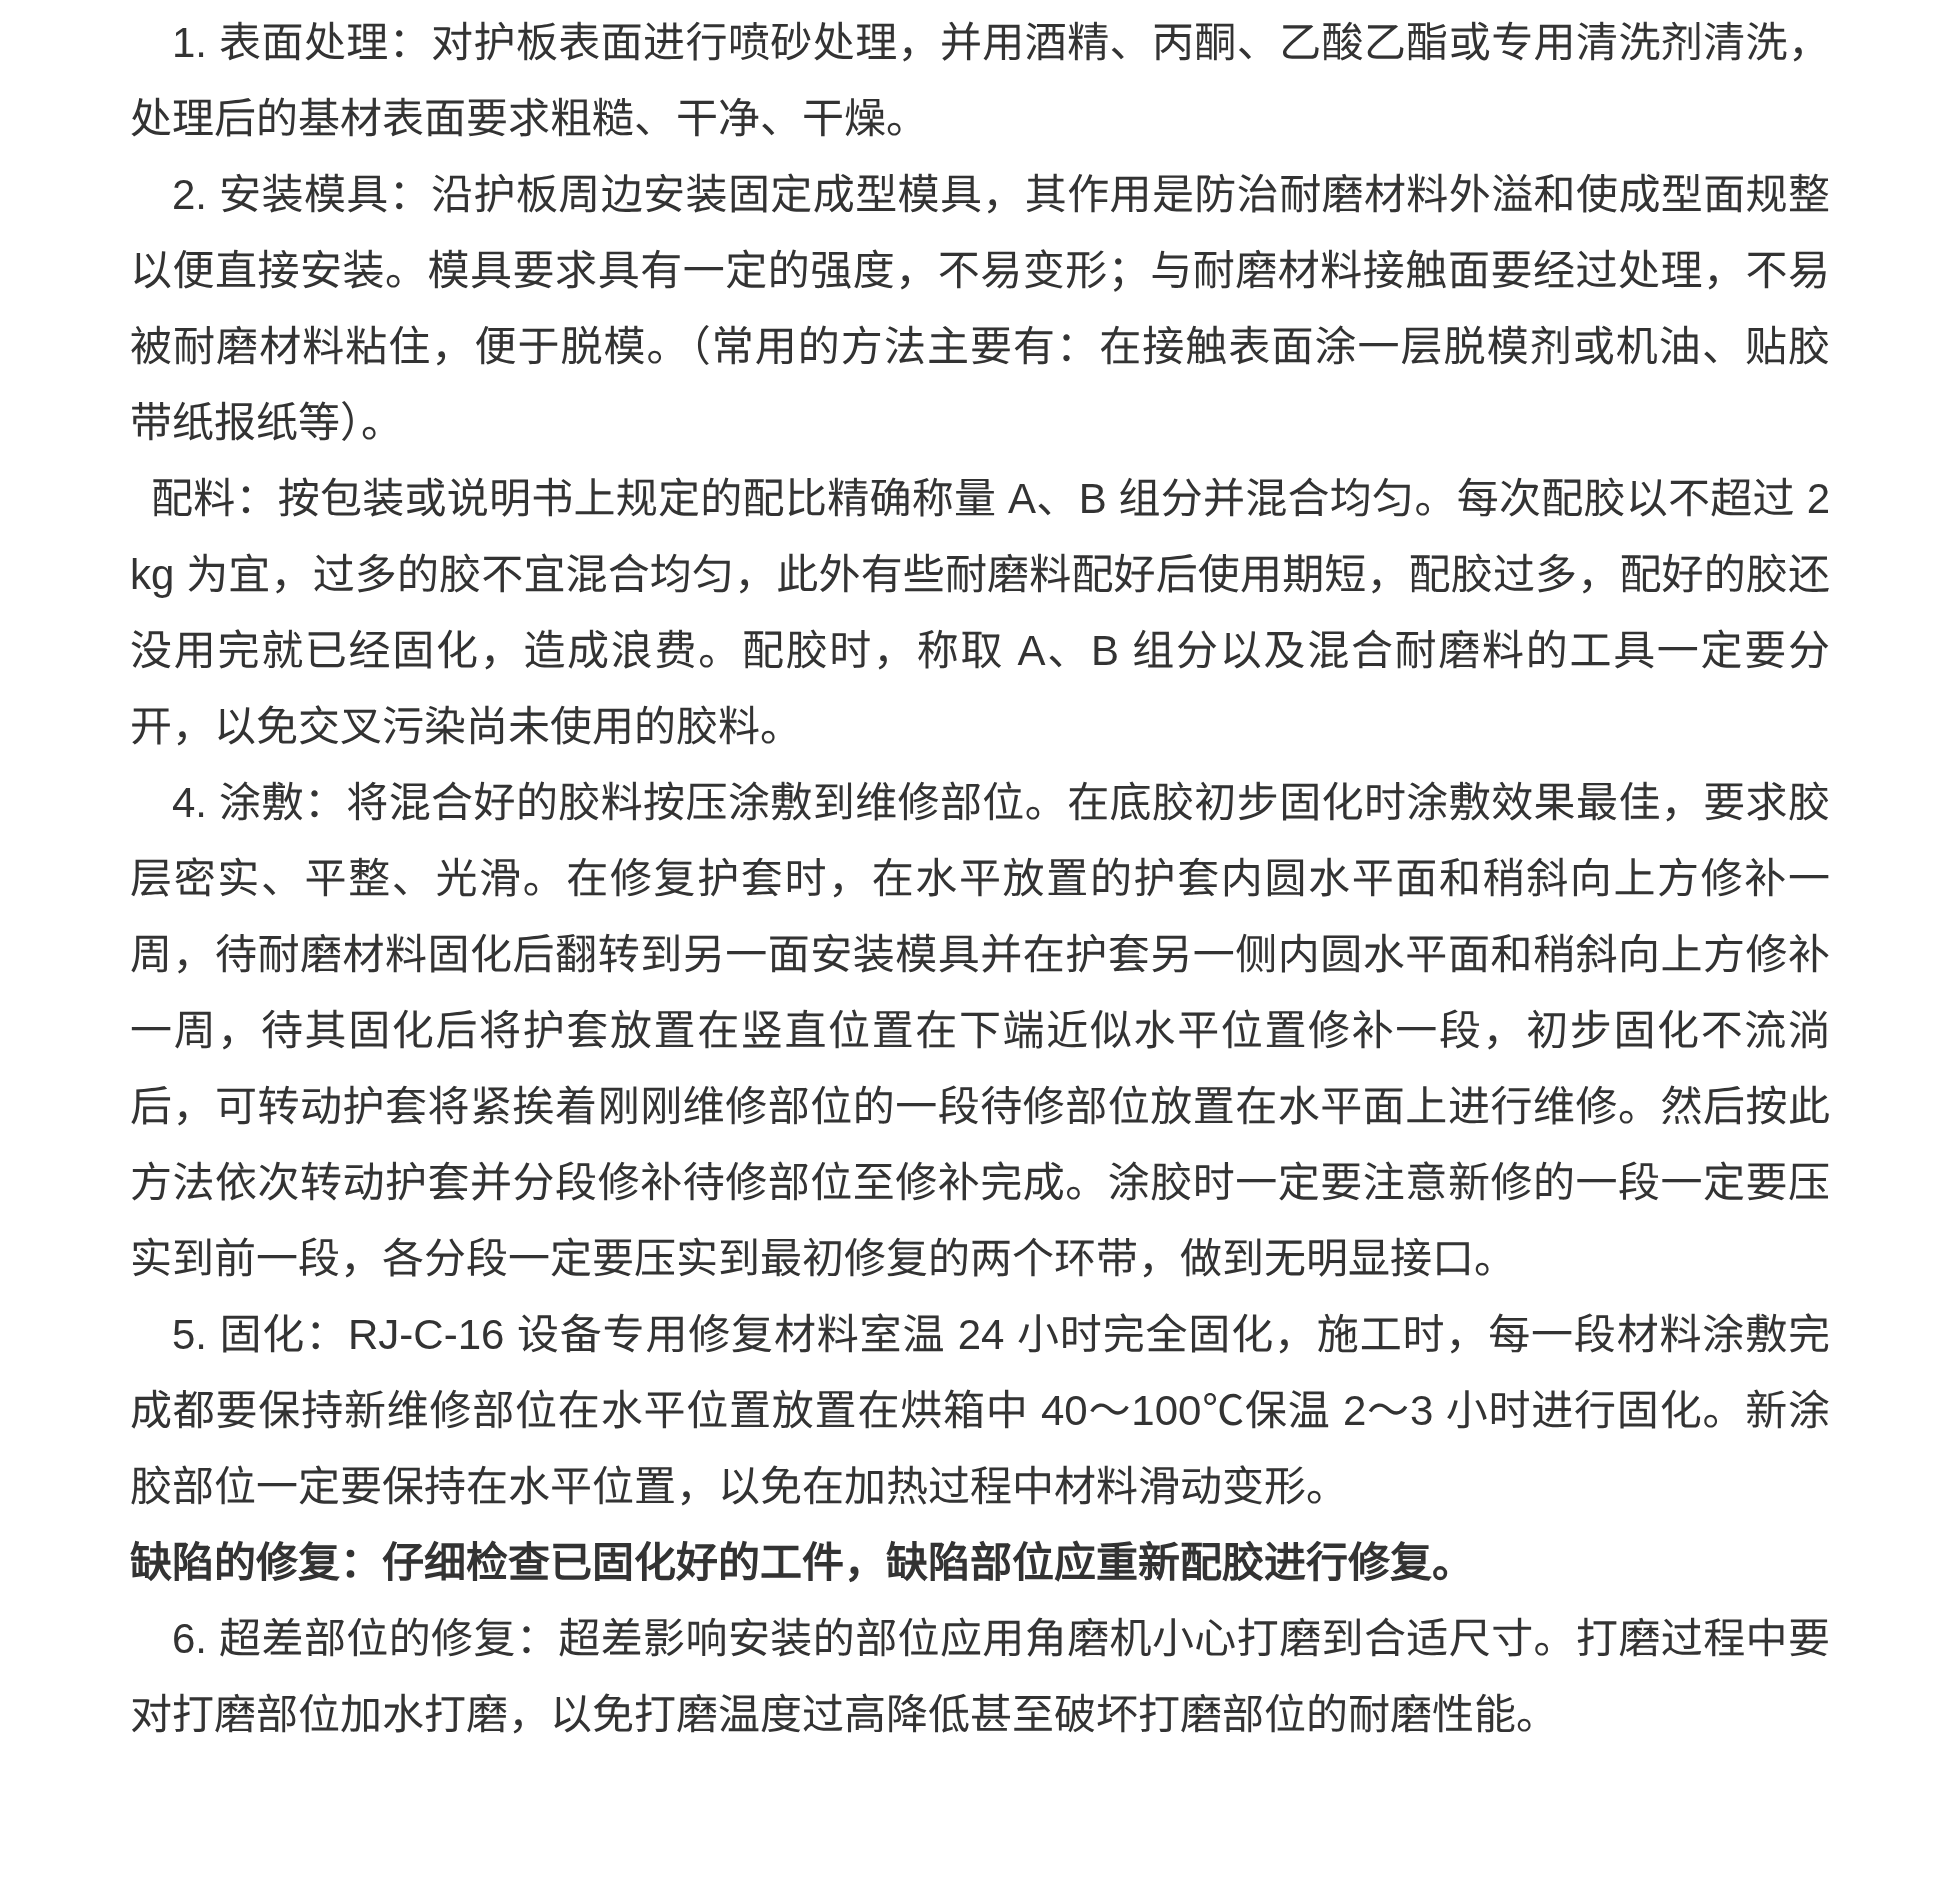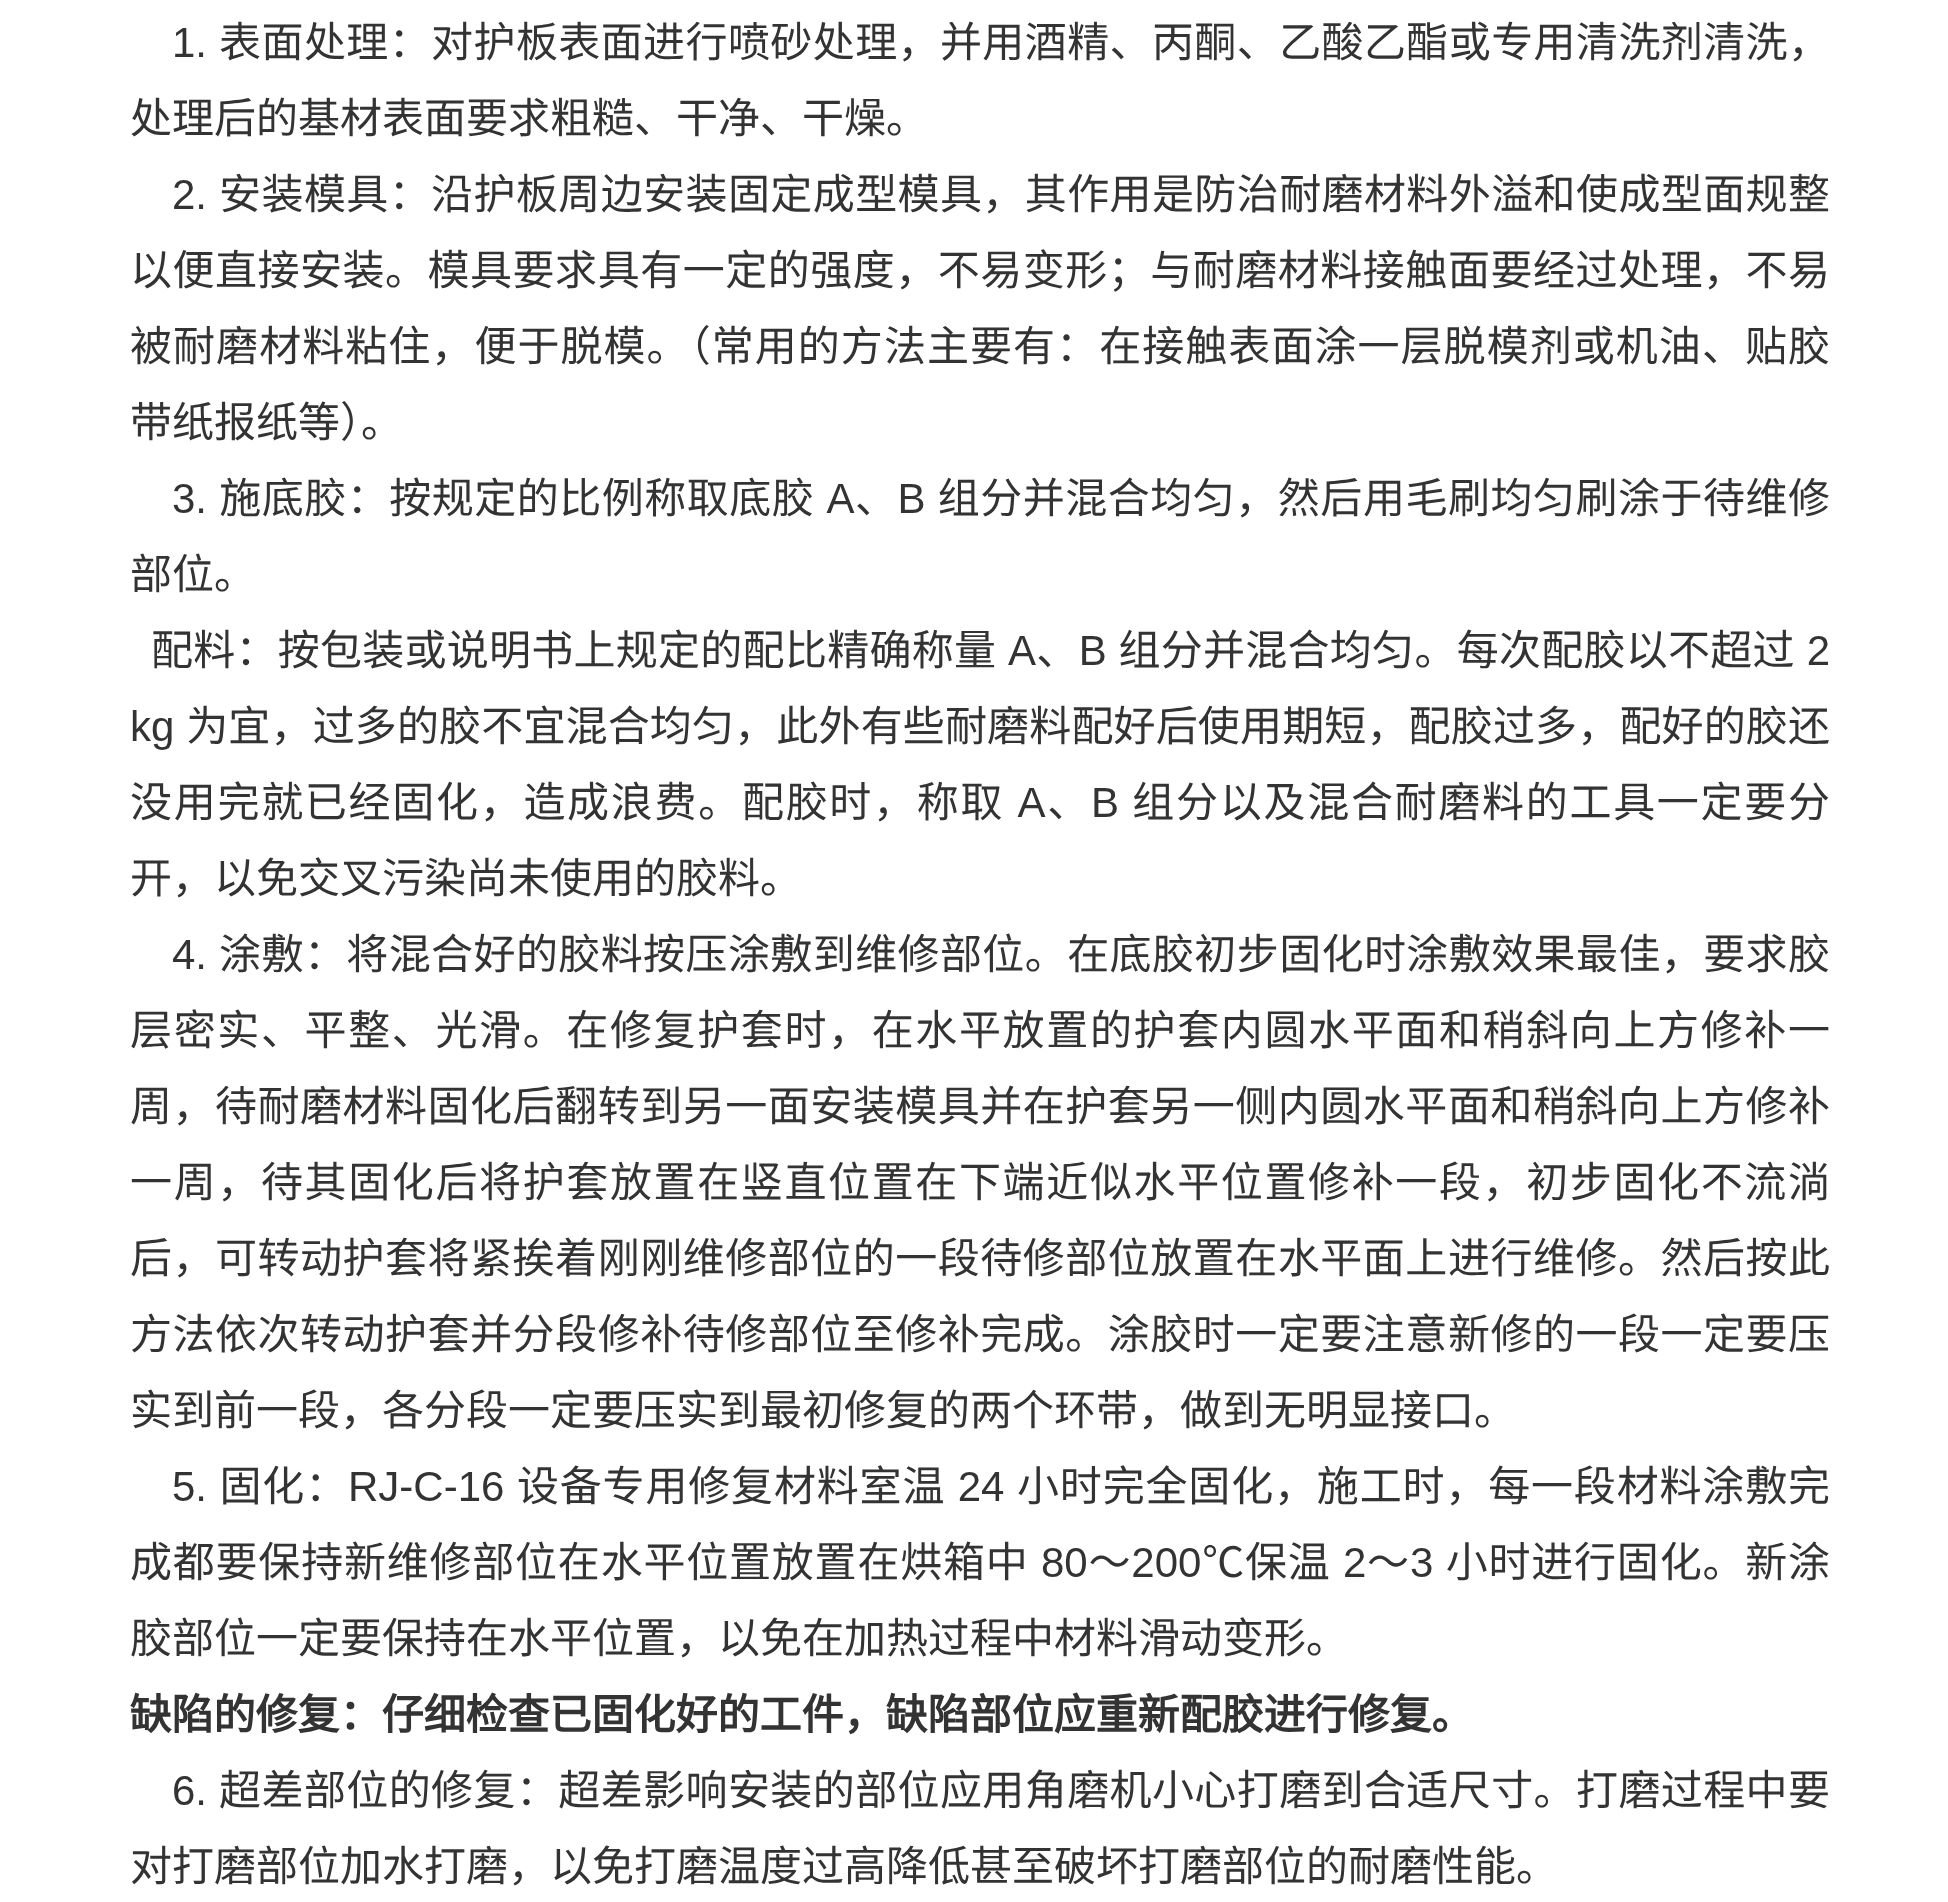--- a/index.html
+++ b/index.html
@@ -31,21 +31,20 @@
   .indent-num  { text-indent: 42px; }   
   .indent-half { text-indent: 21px; }   
   .indent-none { text-indent: 0; font-weight: bold; }      
 </style>
 </head>
 <body>
 
 <div class="page">
   <p class="para indent-num">1. 表面处理：对护板表面进行喷砂处理，并用酒精、丙酮、乙酸乙酯或专用清洗剂清洗，处理后的基材表面要求粗糙、干净、干燥。</p>
   <p class="para indent-num">2. 安装模具：沿护板周边安装固定成型模具，其作用是防治耐磨材料外溢和使成型面规整以便直接安装。模具要求具有一定的强度，不易变形；与耐磨材料接触面要经过处理，不易被耐磨材料粘住，便于脱模。（常用的方法主要有：在接触表面涂一层脱模剂或机油、贴胶带纸报纸等）。</p>
-  <p class="para indent-num">3. 施底胶：按规定的比例称取底胶 A、B 组分并混合均匀，然后用毛刷均匀刷涂于待维修部位。</p>
   <p class="para indent-half">配料：按包装或说明书上规定的配比精确称量 A、B 组分并混合均匀。每次配胶以不超过 2kg 为宜，过多的胶不宜混合均匀，此外有些耐磨料配好后使用期短，配胶过多，配好的胶还没用完就已经固化，造成浪费。配胶时，称取 A、B 组分以及混合耐磨料的工具一定要分开，以免交叉污染尚未使用的胶料。</p>
   <p class="para indent-num">4. 涂敷：将混合好的胶料按压涂敷到维修部位。在底胶初步固化时涂敷效果最佳，要求胶层密实、平整、光滑。在修复护套时，在水平放置的护套内圆水平面和稍斜向上方修补一周，待耐磨材料固化后翻转到另一面安装模具并在护套另一侧内圆水平面和稍斜向上方修补一周，待其固化后将护套放置在竖直位置在下端近似水平位置修补一段，初步固化不流淌后，可转动护套将紧挨着刚刚维修部位的一段待修部位放置在水平面上进行维修。然后按此方法依次转动护套并分段修补待修部位至修补完成。涂胶时一定要注意新修的一段一定要压实到前一段，各分段一定要压实到最初修复的两个环带，做到无明显接口。</p>
-  <p class="para indent-num">5. 固化：RJ-C-16 设备专用修复材料室温 24 小时完全固化，施工时，每一段材料涂敷完成都要保持新维修部位在水平位置放置在烘箱中 80～200℃保温 2～3 小时进行固化。新涂胶部位一定要保持在水平位置，以免在加热过程中材料滑动变形。</p>
+  <p class="para indent-num">5. 固化：RJ-C-16 设备专用修复材料室温 24 小时完全固化，施工时，每一段材料涂敷完成都要保持新维修部位在水平位置放置在烘箱中 40～100℃保温 2～3 小时进行固化。新涂胶部位一定要保持在水平位置，以免在加热过程中材料滑动变形。</p>
   <p class="para indent-none">缺陷的修复：仔细检查已固化好的工件，缺陷部位应重新配胶进行修复。</p>
   <p class="para indent-num">6. 超差部位的修复：超差影响安装的部位应用角磨机小心打磨到合适尺寸。打磨过程中要对打磨部位加水打磨，以免打磨温度过高降低甚至破坏打磨部位的耐磨性能。</p>
 
 </div>
 
 
 </body></html>

